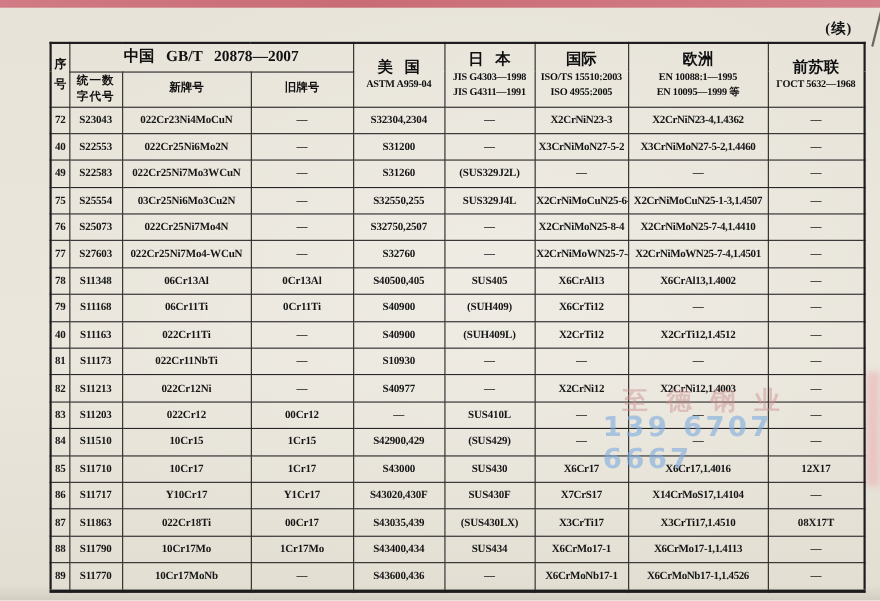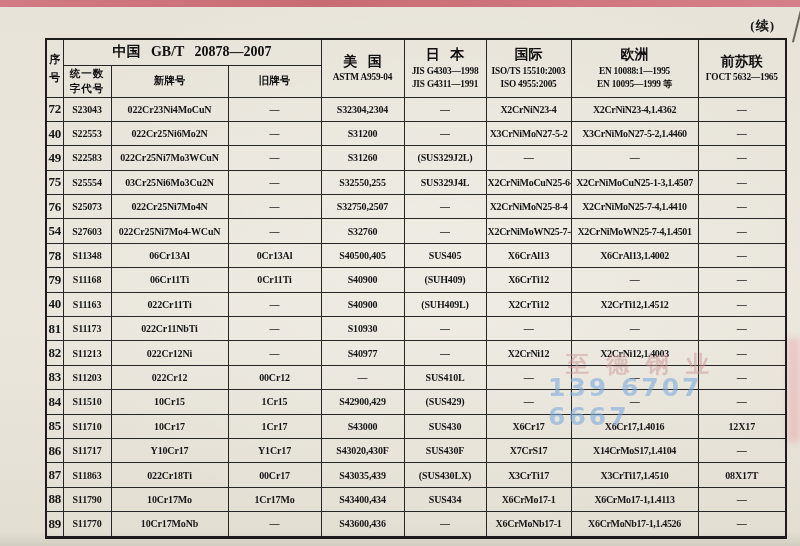--- a/index.html
+++ b/index.html
@@ -42,21 +42,21 @@
   thead th{font-weight:bold;color:#101010;font-size:10.5px;line-height:1.35;}
   .h-sub{font-size:9.3px;font-weight:bold;letter-spacing:-0.2px;}
   .h-cn{font-size:14px;word-spacing:7px;}
   .serial-h{white-space:normal;font-size:11px;line-height:1.7;padding:0 2px;margin-top:20px;}
   .unified-h{white-space:normal;font-size:10.5px;line-height:1.45;letter-spacing:1px;padding:0 2px;}
   .row1{height:26px;}
   .row2{height:32px;}
   tbody td{
     height:23.4px;font-size:10px;font-weight:bold;color:#161616;letter-spacing:-0.15px;
   }
-  td.c-no{font-size:13px;}
+  td.c-no{font-size:10px;}
   td.c-en{letter-spacing:-0.35px;}
   td.c-iso{letter-spacing:-0.3px;}
   .wm-cn{
     position:absolute;left:566px;top:349px;width:220px;
     font-size:23px;font-weight:bold;letter-spacing:17px;
     color:rgba(206,148,150,0.5);pointer-events:none;
   }
   .wm-num{
     position:absolute;left:548px;top:373px;width:240px;
     font-family:"DejaVu Sans","Liberation Sans",sans-serif;
@@ -104,38 +104,38 @@
         <div class="h-sub">ISO/TS 15510:2003</div>
         <div class="h-sub">ISO 4955:2005</div>
       </th>
       <th rowspan="2">
         <div class="h-cn">欧洲</div>
         <div class="h-sub">EN 10088:1—1995</div>
         <div class="h-sub">EN 10095—1999 等</div>
       </th>
       <th rowspan="2">
         <div class="h-cn">前苏联</div>
-        <div class="h-sub">ГОСТ 5632—1965</div>
+        <div class="h-sub">ГОСТ 5632—1968</div>
       </th>
     </tr>
     <tr class="row2">
       <th class="unified-h">统一数字代号</th>
       <th>新牌号</th>
       <th>旧牌号</th>
     </tr>
   </thead>
   <tbody>
       <tr>
     <td class="c-no">72</td>
     <td class="c-uni">S23043</td>
     <td class="c-new">022Cr23Ni4MoCuN</td>
     <td class="c-old">—</td>
     <td class="c-astm">S32304,2304</td>
     <td class="c-jis">—</td>
-    <td class="c-iso">X2CrNiN23-4</td>
+    <td class="c-iso">X2CrNiN23-3</td>
     <td class="c-en">X2CrNiN23-4,1.4362</td>
     <td class="c-gost">—</td>
   </tr>
       <tr>
     <td class="c-no">40</td>
     <td class="c-uni">S22553</td>
     <td class="c-new">022Cr25Ni6Mo2N</td>
     <td class="c-old">—</td>
     <td class="c-astm">S31200</td>
     <td class="c-jis">—</td>
@@ -170,21 +170,21 @@
     <td class="c-uni">S25073</td>
     <td class="c-new">022Cr25Ni7Mo4N</td>
     <td class="c-old">—</td>
     <td class="c-astm">S32750,2507</td>
     <td class="c-jis">—</td>
     <td class="c-iso">X2CrNiMoN25-8-4</td>
     <td class="c-en">X2CrNiMoN25-7-4,1.4410</td>
     <td class="c-gost">—</td>
   </tr>
       <tr>
-    <td class="c-no">54</td>
+    <td class="c-no">77</td>
     <td class="c-uni">S27603</td>
     <td class="c-new">022Cr25Ni7Mo4-WCuN</td>
     <td class="c-old">—</td>
     <td class="c-astm">S32760</td>
     <td class="c-jis">—</td>
     <td class="c-iso">X2CrNiMoWN25-7-4</td>
     <td class="c-en">X2CrNiMoWN25-7-4,1.4501</td>
     <td class="c-gost">—</td>
   </tr>
       <tr>

